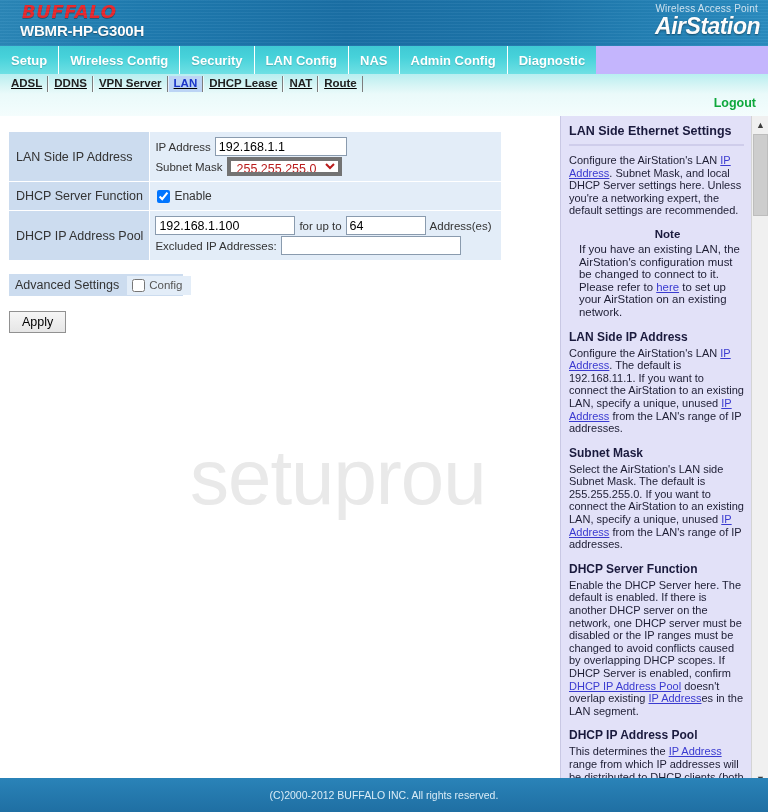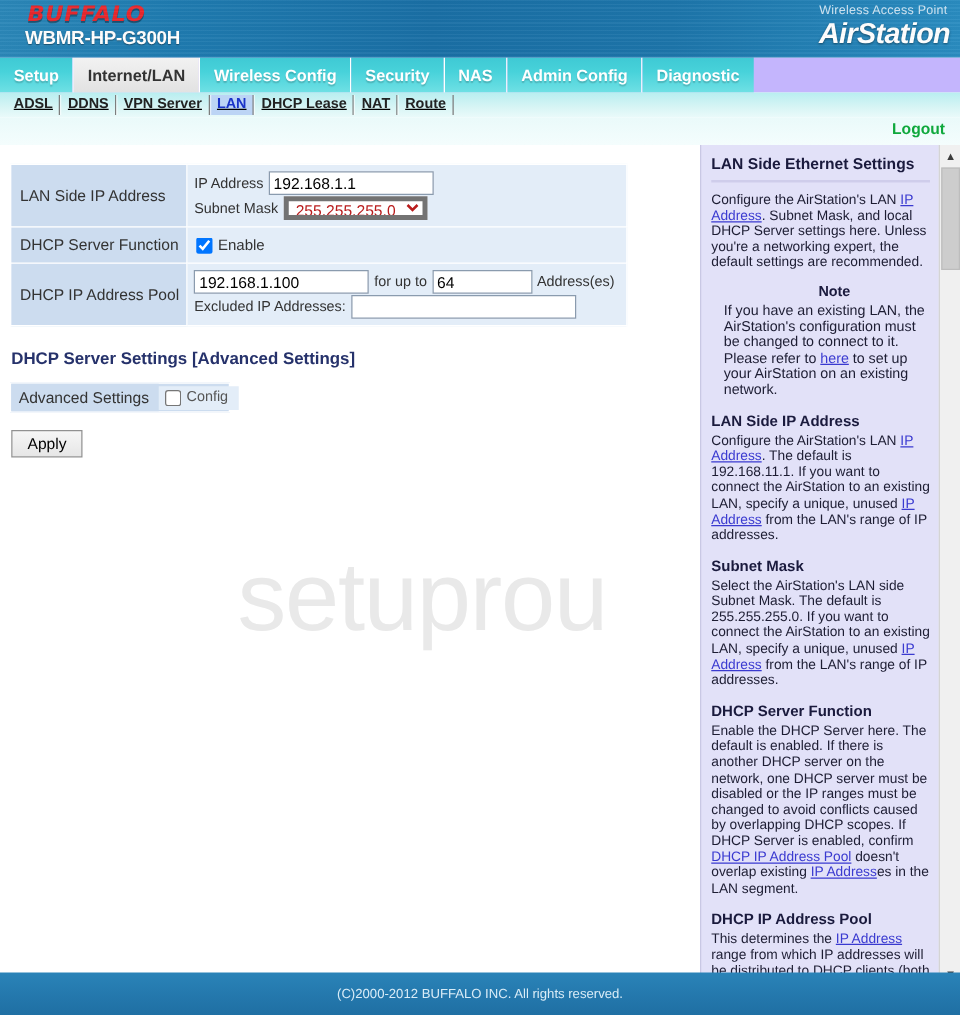--- a/index.html
+++ b/index.html
@@ -411,23 +411,23 @@
 
   <div class="header">
     <div class="brand">BUFFALO</div>
     <div class="model">WBMR-HP-G300H</div>
     <div class="wap-label">Wireless Access Point</div>
     <div class="airstation">AirStation</div>
   </div>
 
   <div class="tabs">
     <div class="tab">Setup</div>
-    <div class="tab active">Internet/LAN</div>
     <div class="tab">Wireless Config</div>
     <div class="tab">Security</div>
+    <div class="tab">LAN Config</div>
     <div class="tab">NAS</div>
     <div class="tab">Admin Config</div>
     <div class="tab">Diagnostic</div>
   </div>
 
   <div class="subtabs-row">
     <div class="subtab">ADSL</div>
     <div class="subtab">DDNS</div>
     <div class="subtab">VPN Server</div>
     <div class="subtab active">LAN</div>
@@ -482,21 +482,20 @@
             </div>
             <div class="field-row">
               <span class="inline-lbl">Excluded IP Addresses:</span>
               <input type="text" class="w-excl" value="" style="">
             </div>
           </td>
         </tr>
       </tbody>
         </table>
 
-      <div class="section-title">DHCP Server Settings [Advanced Settings]</div>
 
       <div class="adv-row">
         <div class="adv-lbl">Advanced Settings</div>
         <div class="adv-disp">
           <input type="checkbox" style="">
           <span>Config</span>
         </div>
       </div>
 
       <button class="apply-btn">Apply</button>

